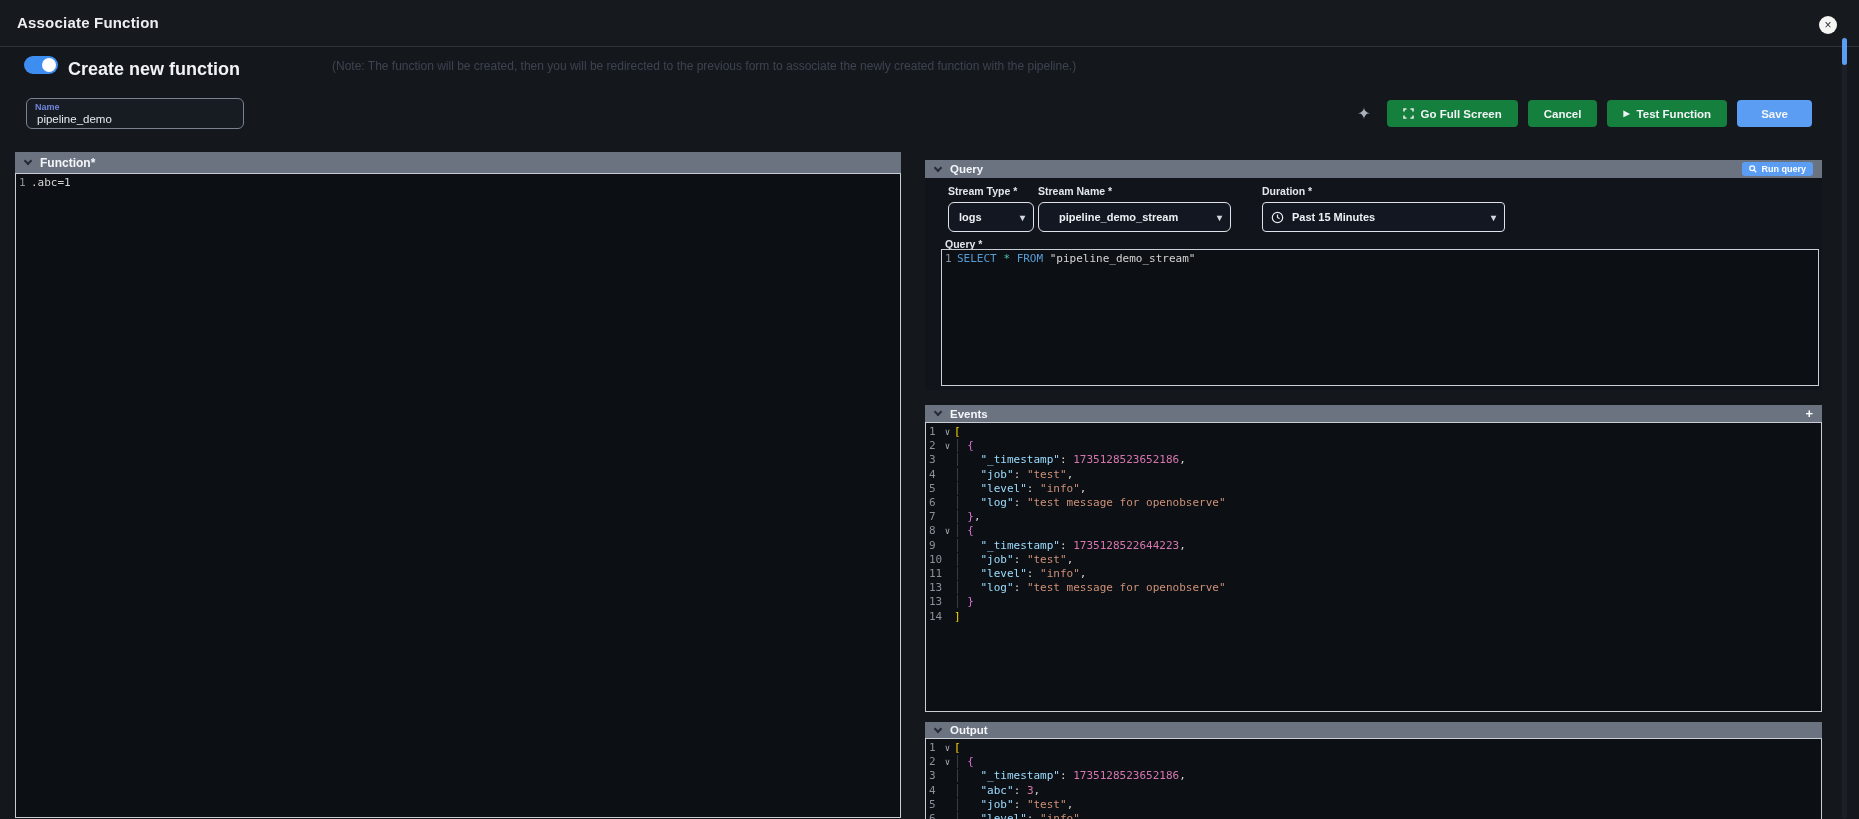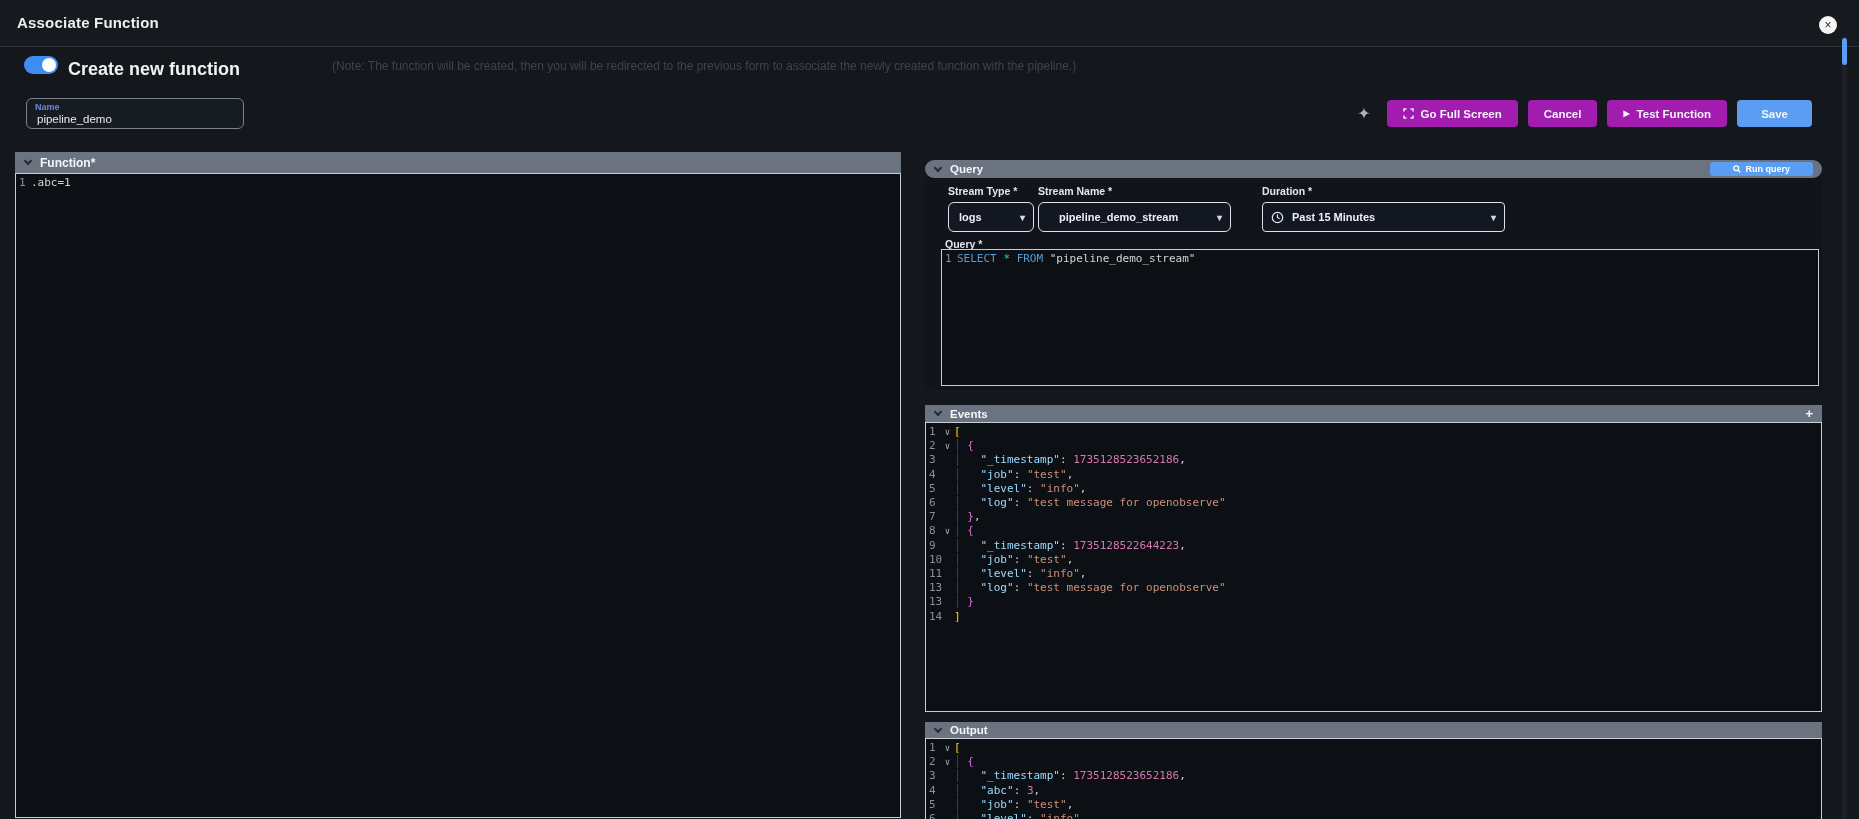--- a/index.html
+++ b/index.html
@@ -25,39 +25,39 @@
   .toggle-note{ position:absolute; left:332px; top:59px; font-size:12px; color:#3d4450; }
   
   .name-box{ position:absolute; left:26px; top:98px; width:218px; height:31px;
     border:1px solid #7a828f; border-radius:6px; background:#171b22; cursor:text; }
   .name-box .flabel{ position:absolute; left:8px; top:3px; font-size:9px; font-weight:700; color:#7186df; }
   .name-box .fvalue{ position:absolute; left:10px; top:14px; font-size:11.5px; color:#e7eaee; }
   
   .toolbar{ position:absolute; top:100px; right:47px; height:27px;
     display:flex; align-items:center; gap:10px; }
   .sparkle{ color:#aab1bb; font-size:16px; margin-right:6px; cursor:pointer; }
-  .btn{ height:27px; border:none; border-radius:4px; background:#a21caf; color:#f2f4f7;
+  .btn{ height:27px; border:none; border-radius:4px; background:#15803d; color:#f2f4f7;
     font-size:11.5px; font-weight:700; padding:0 16px; display:flex; align-items:center;
     gap:7px; font-family:inherit; cursor:pointer; }
   .btn.blue{ background:#5b9df2; padding:0 24px; }
   .play-glyph{ font-size:8px; color:#f2f4f7; }
   
   .panel-header{ position:absolute; background:#6b7380; display:flex; align-items:center; }
   .panel-header .chev{ width:6px; height:6px; border-left:2px solid #252b3a;
     border-bottom:2px solid #252b3a; transform:rotate(-45deg);
     margin:0 9px 3px 10px; flex:none; }
   .panel-header .ptitle{ font-size:12px; font-weight:700; color:#f4f6f9; }
   #function-header{ left:15px; top:152px; width:886px; height:21px; }
-  #query-header{ left:925px; top:160px; width:897px; height:18px;border-radius:9px; }
+  #query-header{ left:925px; top:160px; width:897px; height:18px; }
   #events-header{ left:925px; top:405px; width:897px; height:17px; }
   #output-header{ left:925px; top:722px; width:897px; height:16px; }
   #query-header .ptitle, #events-header .ptitle, #output-header .ptitle{ font-size:11.5px; }
   .runq{ margin-left:auto; margin-right:9px; background:#5b9df2; height:14px;
     border:none; border-radius:3px; font-size:9px; font-weight:700; color:#fff;
-    display:flex; align-items:center; gap:4px; padding:0 23px; font-family:inherit; cursor:pointer; }
+    display:flex; align-items:center; gap:4px; padding:0 7px; font-family:inherit; cursor:pointer; }
   .plus-icon{ margin-left:auto; margin-right:9px; color:#ffffff; font-size:13px;
     font-weight:700; line-height:13px; cursor:pointer; }
   
   #query-body{ position:absolute; left:925px; top:178px; width:897px; height:212px; background:#11141a; }
   .qlab{ position:absolute; font-size:10.5px; font-weight:600; color:#e3e7ec; }
   .dd{ position:absolute; top:202px; height:30px; border:1px solid #dfe3e9; border-radius:6px;
     background:#121722; display:flex; align-items:center; color:#eef1f4;
     font-size:11px; font-weight:700; cursor:pointer; }
   .dd .caret{ margin-left:auto; margin-right:8px; color:#d3d8de; font-size:10px; }
   #dd-stream-type{ left:948px; width:86px; padding-left:10px; }

